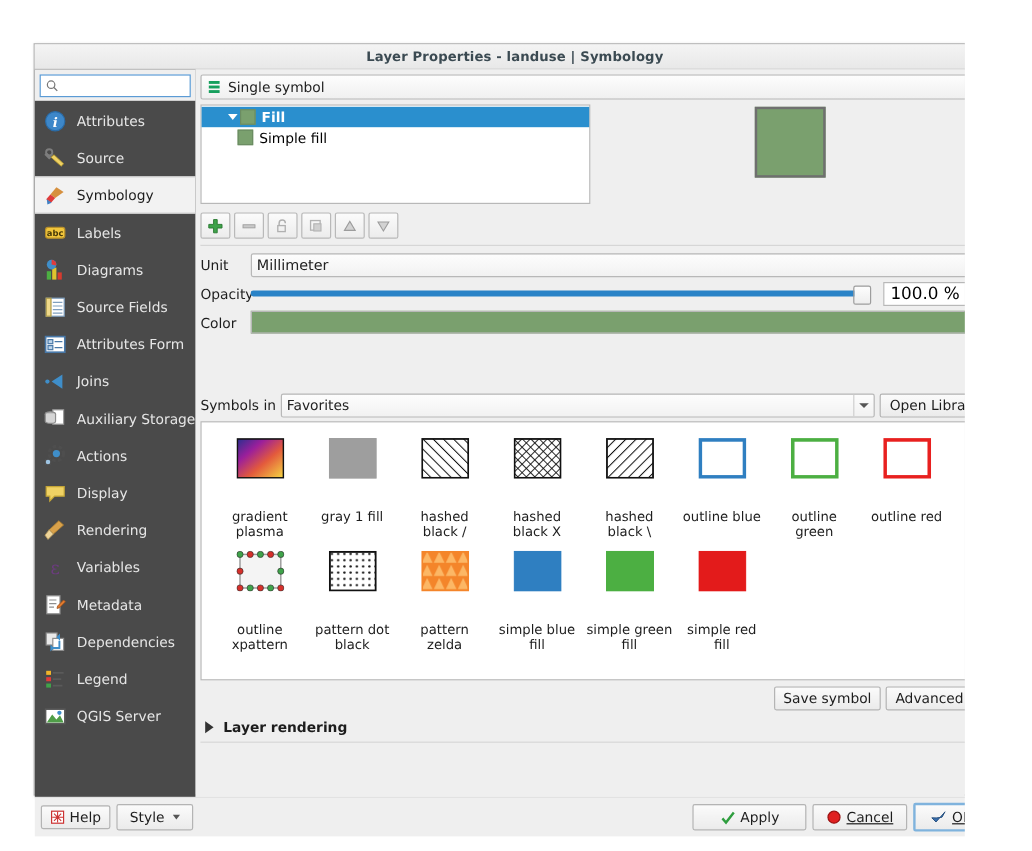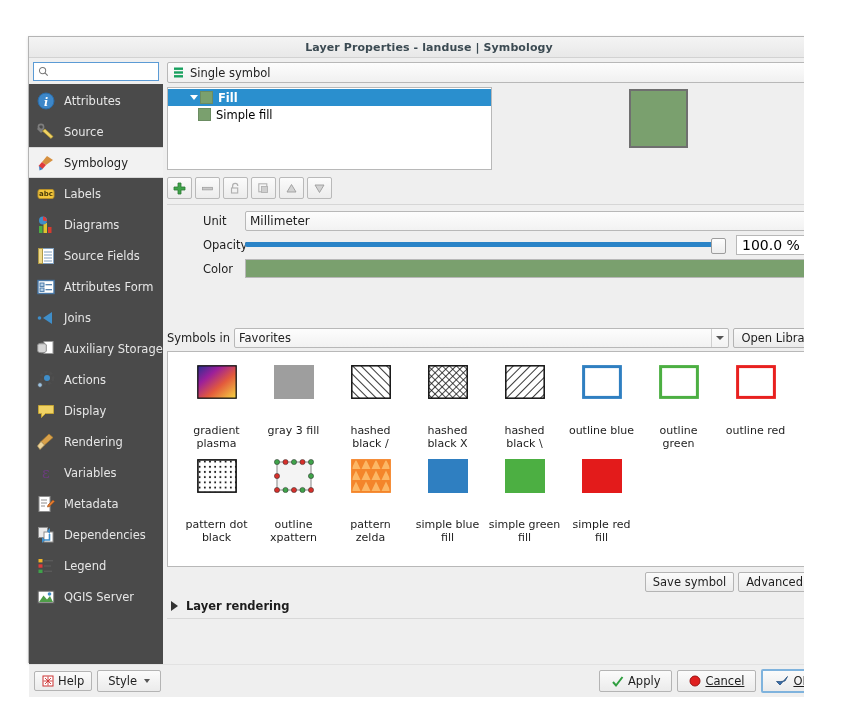--- a/index.html
+++ b/index.html
@@ -176,21 +176,20 @@
     border: 1px solid #b9b9b9;
     border-radius: 2px;
     display: flex; align-items: center; justify-content: center;
     box-sizing: border-box;
     cursor: pointer;
   }
 
   
   .props {
     margin-top: 5px;
-    margin-left: 36px;
   }
   .prop-row {
     display: flex; align-items: center;
     height: 21px;
     margin-bottom: 3px;
   }
   .prop-label {
     width: 42px; font-size: 11.5px; color: #1d1d1d; flex: none;
   }
   .prop-field { flex: 1; display: flex; align-items: center; min-width: 0; }
@@ -697,21 +696,21 @@
                   </svg>
                 </span>
                 <span class="sym-name">gradient plasma</span>
               </div>
               <div class="sym-cell">
                 <span class="sym-icon">
                   <svg width="40" height="34" viewBox="0 0 40 34">
                     <rect x="0.5" y="0.5" width="39" height="33" fill="#9e9e9e" stroke="#9e9e9e" stroke-width="1"></rect>
                   </svg>
                 </span>
-                <span class="sym-name">gray 3 fill</span>
+                <span class="sym-name">gray 1 fill</span>
               </div>
               <div class="sym-cell">
                 <span class="sym-icon">
                   <svg width="40" height="34" viewBox="0 0 40 34">
                     <defs>
                       <pattern id="hf" width="6" height="6" patternUnits="userSpaceOnUse" patternTransform="rotate(-45)">
         <rect width="6" height="6" fill="#fff"></rect>
                         <line x1="0" y1="0" x2="0" y2="6" stroke="#111" stroke-width="1.7"></line>
                       </pattern>
                     </defs>
@@ -765,54 +764,54 @@
                 </span>
                 <span class="sym-name">outline green</span>
               </div>
               <div class="sym-cell">
                 <span class="sym-icon">
                   <svg width="40" height="34" viewBox="0 0 40 34">
                     <rect x="1.6" y="1.6" width="36.8" height="30.8" fill="#ffffff" stroke="#e8201f" stroke-width="3"></rect>
                   </svg>
                 </span>
                 <span class="sym-name">outline red</span>
-              </div>
-              <div class="sym-cell">
-                <span class="sym-icon">
-                  <svg width="40" height="34" viewBox="0 0 40 34">
-                    <defs>
-                      <pattern id="pd" width="5.2" height="5.2" patternUnits="userSpaceOnUse">
-        <rect width="5.2" height="5.2" fill="#fff"></rect>
-                        <circle cx="2.6" cy="2.6" r="1" fill="#111"></circle>
-                      </pattern>
-                    </defs>
-        <rect x="0.9" y="0.9" width="38.2" height="32.2" fill="url(#pd)" stroke="#111" stroke-width="1.6"></rect>
-                  </svg>
-                </span>
-                <span class="sym-name">pattern dot black</span>
               </div>
               <div class="sym-cell">
                 <span class="sym-icon">
                   <svg width="40" height="34" viewBox="0 0 40 34">
                     <rect x="3" y="3" width="34" height="28" fill="#f4f4f4" stroke="#9a9a9a" stroke-width="1.2"></rect>
                     <circle cx="3" cy="3" r="2.6" fill="#3fa34a" stroke="#2c2c2c" stroke-width="0.5"></circle>
                     <circle cx="11.5" cy="3" r="2.6" fill="#d6302b" stroke="#2c2c2c" stroke-width="0.5"></circle>
                     <circle cx="20" cy="3" r="2.6" fill="#3fa34a" stroke="#2c2c2c" stroke-width="0.5"></circle>
                     <circle cx="28.5" cy="3" r="2.6" fill="#d6302b" stroke="#2c2c2c" stroke-width="0.5"></circle>
                     <circle cx="37" cy="3" r="2.6" fill="#3fa34a" stroke="#2c2c2c" stroke-width="0.5"></circle>
                     <circle cx="3" cy="17" r="2.6" fill="#d6302b" stroke="#2c2c2c" stroke-width="0.5"></circle>
                     <circle cx="37" cy="17" r="2.6" fill="#3fa34a" stroke="#2c2c2c" stroke-width="0.5"></circle>
                     <circle cx="3" cy="31" r="2.6" fill="#d6302b" stroke="#2c2c2c" stroke-width="0.5"></circle>
                     <circle cx="11.5" cy="31" r="2.6" fill="#3fa34a" stroke="#2c2c2c" stroke-width="0.5"></circle>
                     <circle cx="20" cy="31" r="2.6" fill="#d6302b" stroke="#2c2c2c" stroke-width="0.5"></circle>
                     <circle cx="28.5" cy="31" r="2.6" fill="#3fa34a" stroke="#2c2c2c" stroke-width="0.5"></circle>
                     <circle cx="37" cy="31" r="2.6" fill="#d6302b" stroke="#2c2c2c" stroke-width="0.5"></circle>
                   </svg>
                 </span>
                 <span class="sym-name">outline xpattern</span>
+              </div>
+              <div class="sym-cell">
+                <span class="sym-icon">
+                  <svg width="40" height="34" viewBox="0 0 40 34">
+                    <defs>
+                      <pattern id="pd" width="5.2" height="5.2" patternUnits="userSpaceOnUse">
+        <rect width="5.2" height="5.2" fill="#fff"></rect>
+                        <circle cx="2.6" cy="2.6" r="1" fill="#111"></circle>
+                      </pattern>
+                    </defs>
+        <rect x="0.9" y="0.9" width="38.2" height="32.2" fill="url(#pd)" stroke="#111" stroke-width="1.6"></rect>
+                  </svg>
+                </span>
+                <span class="sym-name">pattern dot black</span>
               </div>
               <div class="sym-cell">
                 <span class="sym-icon">
                   <svg width="40" height="34" viewBox="0 0 40 34">
                     <defs>
                       <pattern id="pz" width="10" height="11" patternUnits="userSpaceOnUse">
         <rect width="10" height="11" fill="#f4852a"></rect>
         <path d="M5 0.5 L9.5 10 L0.5 10 z" fill="#fcb765"></path>
                       </pattern>
                     </defs>
@@ -883,21 +882,21 @@
             <path d="M3 3 L9 9 M9 3 L3 9 M6 1.5 L6 10.5 M1.5 6 L10.5 6" stroke="#cc3333" stroke-width="0.9"></path>
           </svg>
         </span>
         <span>Help</span>
       </button>
       <button class="btn" style="padding:3px 10px;">
         <span>Style</span>
         <i class="caret-sm"></i>
       </button>
       <span class="spacer"></span>
-      <button class="btn" style="padding:3px 11px;">
+      <button class="btn" style="padding:3px 22px;">
         <span class="btn-icon">
           <svg width="13" height="13" viewBox="0 0 13 13">
             <path d="M2 7 L5 10.5 L11.5 2" fill="none" stroke="#2f9e3f" stroke-width="2"></path>
           </svg>
         </span>
         <span>Apply</span>
       </button>
       <button class="btn" style="padding:3px 11px;">
         <span class="btn-icon">
           <svg width="12" height="12" viewBox="0 0 12 12">

